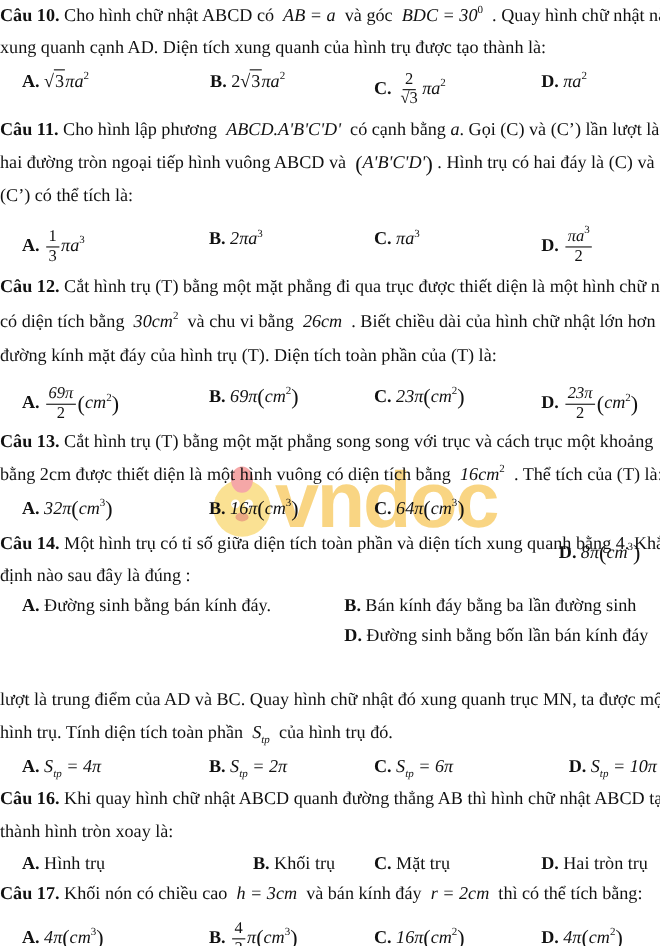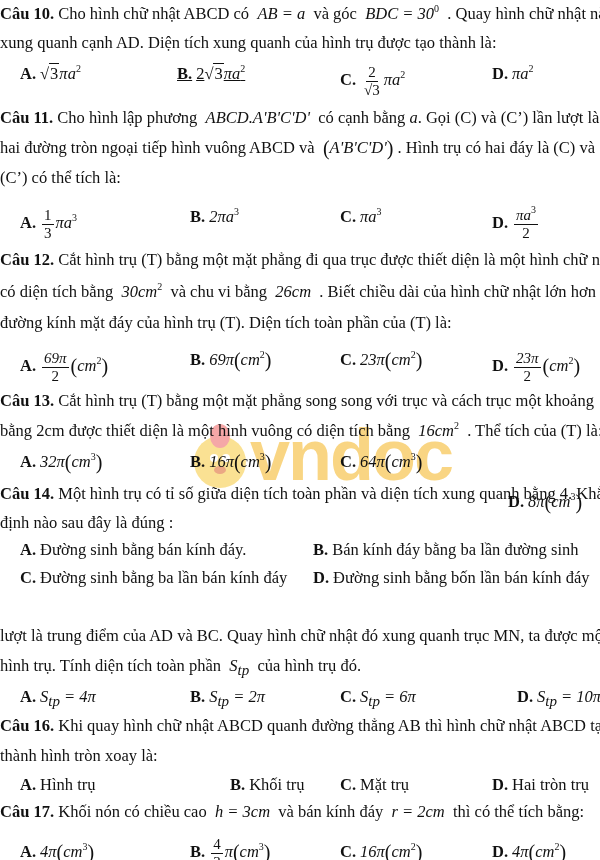--- a/index.html
+++ b/index.html
@@ -11,21 +11,21 @@
   .page { position: absolute; left: 0; top: 0; width: 600px; height: 860px; }
   .line {
     position: absolute; left: 0; white-space: nowrap;
     line-height: 20px; height: 20px;
   }
   .qnum { font-weight: bold; }
   .m { font-style: italic; }
   .opt { position: absolute; white-space: nowrap; line-height: 20px; }
   .opt .lbl { font-weight: bold; margin-right: 4px; }
   sup { font-size: 10px; vertical-align: 7px; line-height: 0; }
-  sub { font-size: 15px; vertical-align: -4px; line-height: 0; font-style: italic; }
+  sub { font-size: 10px; vertical-align: -4px; line-height: 0; font-style: italic; }
   .frac {
     display: inline-flex; flex-direction: column; align-items: center;
     vertical-align: middle; font-size: 15px; line-height: 17px; margin: 0 2px;
   }
   .frac .num { border-bottom: 1px solid #111; padding: 0 2px; }
   .frac .den { padding: 0 2px; }
   .paren { font-size: 20px; vertical-align: -2px; font-style: normal; }
   .sqrt { display: inline-block; }
   .sqrt .rad { border-top: 1px solid #111; padding: 0 1px; }
   .watermark {
@@ -58,21 +58,21 @@
     <span>Cho hình chữ nhật ABCD có</span>&nbsp;
     <span class="m">AB = a</span>&nbsp;
     <span>và góc</span>&nbsp;
     <span class="m">BDC = 30</span><sup>0</sup>&nbsp;
     <span>. Quay hình chữ nhật này</span>
   </div>
   <div class="line" style="top:33px;">xung quanh cạnh AD. Diện tích xung quanh của hình trụ được tạo thành là:</div>
   <div class="opt" style="left:20px;top:64px;">
     <span class="lbl">A.</span><span class="sqrt">√<span class="rad">3</span></span><span class="m">πa</span><sup>2</sup>
   </div>
-  <div class="opt" style="left:177px;top:64px;text-decoration:underline;">
+  <div class="opt" style="left:191px;top:64px;">
     <span class="lbl">B.</span><span>2</span><span class="sqrt">√<span class="rad">3</span></span><span class="m">πa</span><sup>2</sup>
   </div>
   <div class="opt" style="left:340px;top:64px;">
     <span class="lbl">C.</span><span class="frac">
         <span class="num">2</span>
         <span class="den">√<span>3</span></span>
       </span><span class="m">πa</span><sup>2</sup>
   </div>
   <div class="opt" style="left:492px;top:64px;">
     <span class="lbl">D.</span><span class="m">πa</span><sup>2</sup>
@@ -164,23 +164,20 @@
   <div class="line" style="top:484px;">
     <span class="qnum">Câu 14.</span>
     <span>Một hình trụ có tỉ số giữa diện tích toàn phần và diện tích xung quanh bằng 4. Khẳng</span>
   </div>
   <div class="line" style="top:513px;">định nào sau đây là đúng :</div>
   <div class="opt" style="left:20px;top:540px;">
     <span class="lbl">A.</span><span>Đường sinh bằng bán kính đáy.</span>
   </div>
   <div class="opt" style="left:313px;top:540px;">
     <span class="lbl">B.</span><span>Bán kính đáy bằng ba lần đường sinh</span>
-  </div>
-  <div class="opt" style="left:20px;top:568px;">
-    <span class="lbl">C.</span><span>Đường sinh bằng ba lần bán kính đáy</span>
   </div>
   <div class="opt" style="left:313px;top:568px;">
     <span class="lbl">D.</span><span>Đường sinh bằng bốn lần bán kính đáy</span>
   </div>
 
   <div class="line" style="top:626px;">lượt là trung điểm của AD và BC. Quay hình chữ nhật đó xung quanh trục MN, ta được một</div>
   <div class="line" style="top:656px;">
     <span>hình trụ. Tính diện tích toàn phần</span>&nbsp;
     <span class="m">S</span><sub>tp</sub>&nbsp;
     <span>của hình trụ đó.</span>

